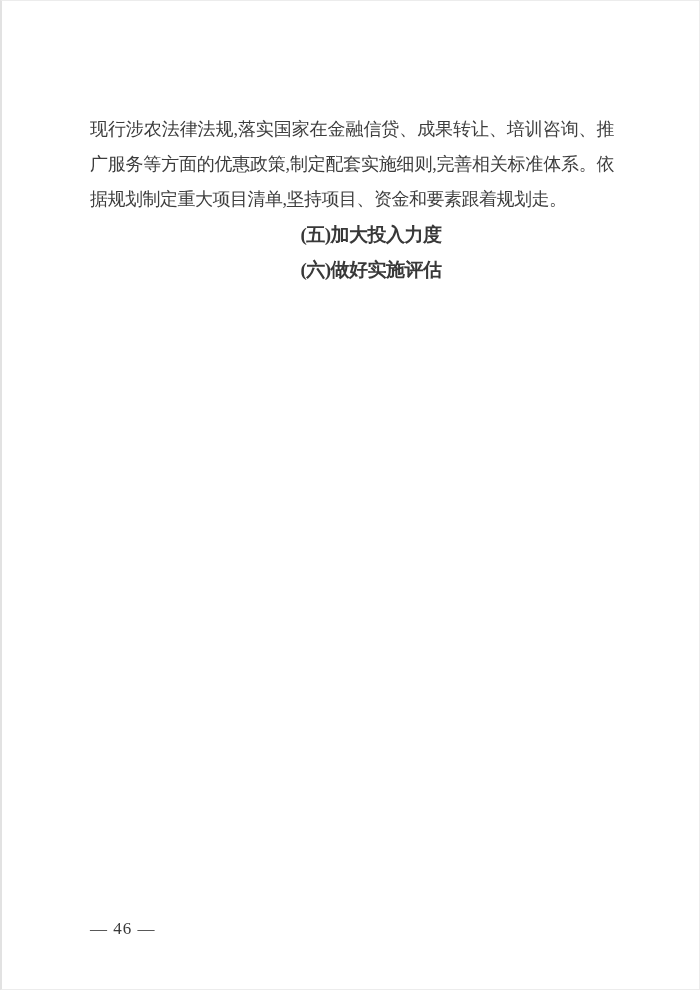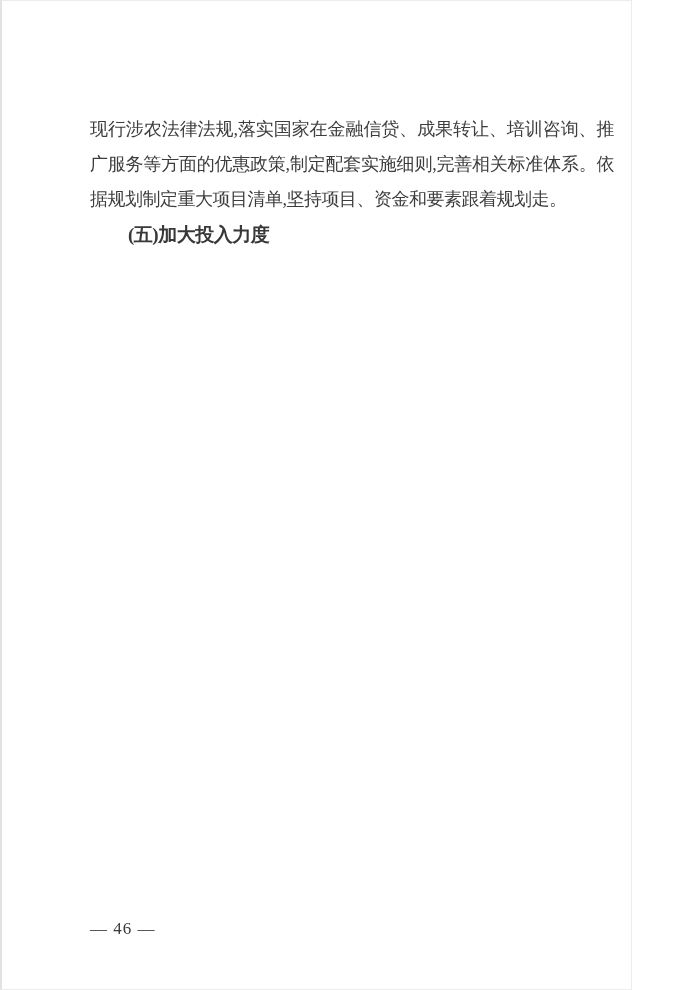--- a/index.html
+++ b/index.html
@@ -2,21 +2,21 @@
 <html><head>
 <meta charset="utf-8">
 <style>
   html, body {
     margin: 0;
     padding: 0;
     background: #ffffff;
   }
   .page {
     position: relative;
-    width: 632px;
+    width: 700px;
     height: 990px;
     background: #ffffff;
     box-sizing: border-box;
     border: 1px solid #ececec;
     border-left: 2px solid #e2e2e2;
     overflow: hidden;
     font-family: "Liberation Serif", "DejaVu Serif", serif;
     color: #3d3d3d;
   }
   .content {
@@ -39,34 +39,35 @@
   }
   .para.indent {
     text-indent: 2em;
   }
   .heading {
     font-size: 19px;
     font-weight: bold;
     text-indent: 2em;
     line-height: 35px;
     color: #383838;
-    text-align: left;
+    text-align: center;
   }
   .page-number {
     position: absolute;
     left: 88px;
     top: 918px;
     font-size: 17px;
     letter-spacing: 1px;
     color: #3a3a3a;
     font-family: "Liberation Serif", "DejaVu Serif", serif;
   }
 </style>
 </head>
 <body>
 
 <div class="page">
   <div class="content">
     <p class="para">现行涉农法律法规,落实国家在金融信贷、成果转让、培训咨询、推广服务等方面的优惠政策,制定配套实施细则,完善相关标准体系。依据规划制定重大项目清单,坚持项目、资金和要素跟着规划走。</p>
     <h3 class="heading">(五)加大投入力度</h3>
+    <h3 class="heading">(六)做好实施评估</h3>
   </div>
   <div class="page-number">— 46 —</div>
 </div>
 
 </body></html>

